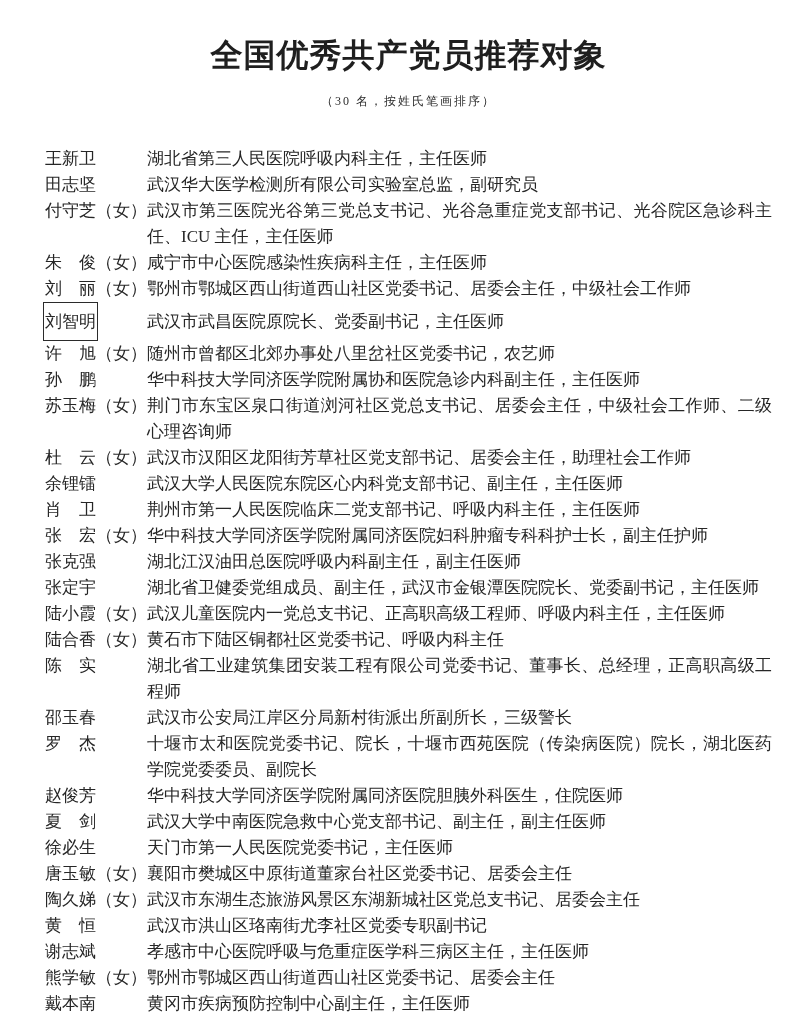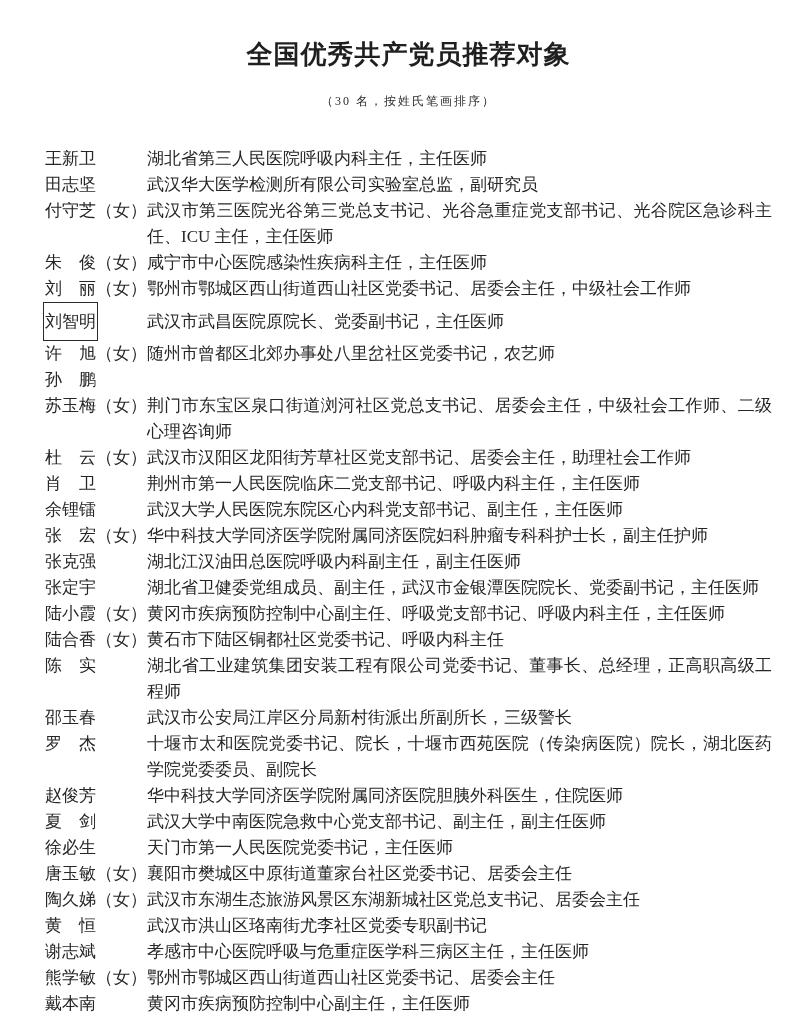--- a/index.html
+++ b/index.html
@@ -15,21 +15,21 @@
     overflow: hidden;
     font-family: "Liberation Serif", "DejaVu Serif", serif;
     color: #262626;
   }
   .doc {
     padding: 38px 40px 0 45px;
   }
   .doc-title {
     margin: 0;
     text-align: center;
-    font-size: 26px;
+    font-size: 32px;
     font-weight: bold;
     letter-spacing: 1px;
     line-height: 34px;
     color: #1f1f1f;
   }
   .doc-subtitle {
     margin-top: 18px;
     text-align: center;
     font-size: 12px;
     letter-spacing: 2px;
@@ -116,68 +116,69 @@
 
   <div class="row">
     <span class="name-col"><span class="name-inner">许　旭</span></span>
     <span class="gender-col">（女）</span>
     <span class="desc-col">随州市曾都区北郊办事处八里岔社区党委书记，农艺师</span>
   </div>
 
   <div class="row">
     <span class="name-col"><span class="name-inner">孙　鹏</span></span>
     <span class="gender-col"></span>
+    <span class="desc-col">华中科技大学同济医学院附属协和医院急诊内科副主任，主任医师</span>
   </div>
 
   <div class="row">
     <span class="name-col"><span class="name-inner">苏玉梅</span></span>
     <span class="gender-col">（女）</span>
     <span class="desc-col">荆门市东宝区泉口街道浏河社区党总支书记、居委会主任，中级社会工作师、二级心理咨询师</span>
   </div>
 
   <div class="row">
     <span class="name-col"><span class="name-inner">杜　云</span></span>
     <span class="gender-col">（女）</span>
     <span class="desc-col">武汉市汉阳区龙阳街芳草社区党支部书记、居委会主任，助理社会工作师</span>
   </div>
 
   <div class="row">
+    <span class="name-col"><span class="name-inner">余锂镭</span></span>
+    <span class="gender-col"></span>
+    <span class="desc-col">武汉大学人民医院东院区心内科党支部书记、副主任，主任医师</span>
+  </div>
+
+  <div class="row">
     <span class="name-col"><span class="name-inner">肖　卫</span></span>
     <span class="gender-col"></span>
     <span class="desc-col">荆州市第一人民医院临床二党支部书记、呼吸内科主任，主任医师</span>
   </div>
 
   <div class="row">
-    <span class="name-col"><span class="name-inner">余锂镭</span></span>
-    <span class="gender-col"></span>
-    <span class="desc-col">武汉大学人民医院东院区心内科党支部书记、副主任，主任医师</span>
-  </div>
-
-  <div class="row">
     <span class="name-col"><span class="name-inner">张　宏</span></span>
     <span class="gender-col">（女）</span>
     <span class="desc-col">华中科技大学同济医学院附属同济医院妇科肿瘤专科科护士长，副主任护师</span>
   </div>
 
   <div class="row">
     <span class="name-col"><span class="name-inner">张克强</span></span>
     <span class="gender-col"></span>
     <span class="desc-col">湖北江汉油田总医院呼吸内科副主任，副主任医师</span>
   </div>
 
   <div class="row">
     <span class="name-col"><span class="name-inner">张定宇</span></span>
     <span class="gender-col"></span>
     <span class="desc-col">湖北省卫健委党组成员、副主任，武汉市金银潭医院院长、党委副书记，主任医师</span>
   </div>
 
   <div class="row">
     <span class="name-col"><span class="name-inner">陆小霞</span></span>
     <span class="gender-col">（女）</span>
-    <span class="desc-col">黄冈市疾病预防控制中心副主任、呼吸党支部书记、呼吸内科主任，主任医师</span>
+    <span class="desc-col">武汉儿童医院内一党总支书记、正高职高级工程师、呼吸内科主任，主任医师</span>
   </div>
 
   <div class="row">
     <span class="name-col"><span class="name-inner">陆合香</span></span>
     <span class="gender-col">（女）</span>
     <span class="desc-col">黄石市下陆区铜都社区党委书记、呼吸内科主任</span>
   </div>
 
   <div class="row">
     <span class="name-col"><span class="name-inner">陈　实</span></span>

